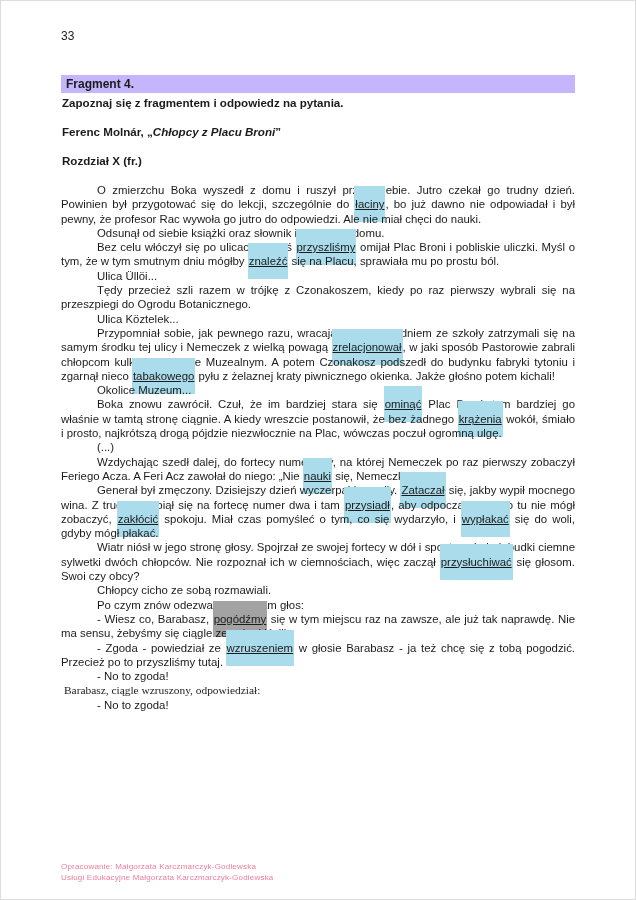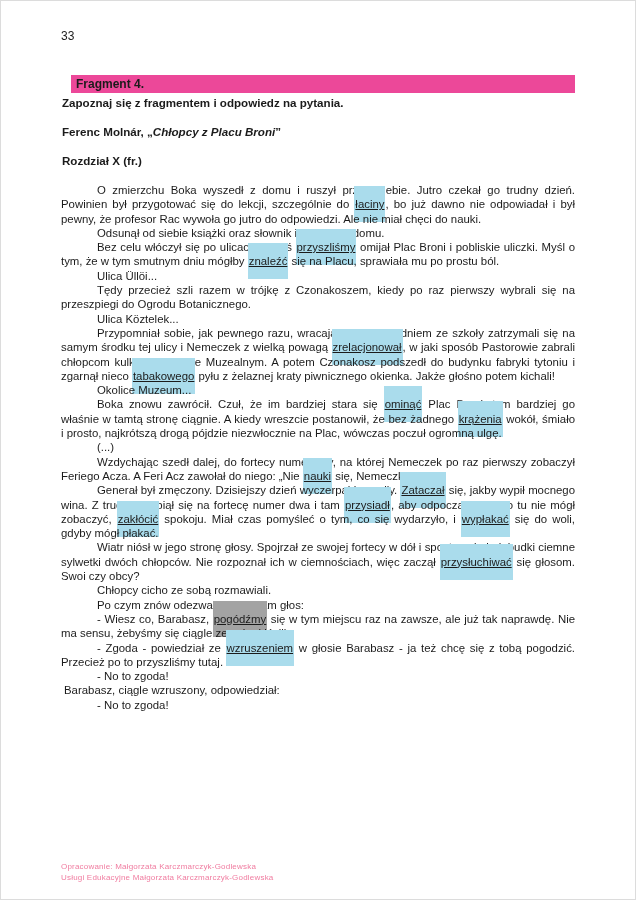--- a/index.html
+++ b/index.html
@@ -52,41 +52,41 @@
     margin-top: 16px;
     padding-left: 1px;
   }
   .body-text {
     margin-top: 16px;
     font-size: 11.4px;
     line-height: 14.3px;
     text-align: justify;
   }
   .para { margin: 0; text-indent: 36px; }
-  .para.no-indent { text-indent: 3px; }
+  .para.no-indent { text-indent: 3px; font-family: Liberation Serif, serif; }
   .hl { padding: 12px 1px; text-decoration: underline; }
   .footer {
     position: absolute;
     left: 60px;
     bottom: 16px;
     font-size: 8px;
     line-height: 11px;
     letter-spacing: 0.2px;
   }
 </style>
 </head>
 <body>
 
 <div class="page">
 
   <div class="page-number">33</div>
 
   <div class="content">
 
-    <div class="fragment-bar" style="background: #ec4899; margin-left: 10px;">
+    <div class="fragment-bar" style="background: #c4b5fd;">
       <span>Fragment 4.</span>
     </div>
 
     <div class="instruction">Zapoznaj się z fragmentem i odpowiedz na pytania.</div>
 
     <div class="author-line">
       <span>Ferenc Molnár, „</span><span class="book-title">Chłopcy z Placu Broni</span><span>”</span>
     </div>
 
     <div class="chapter">Rozdział X (fr.)</div>

